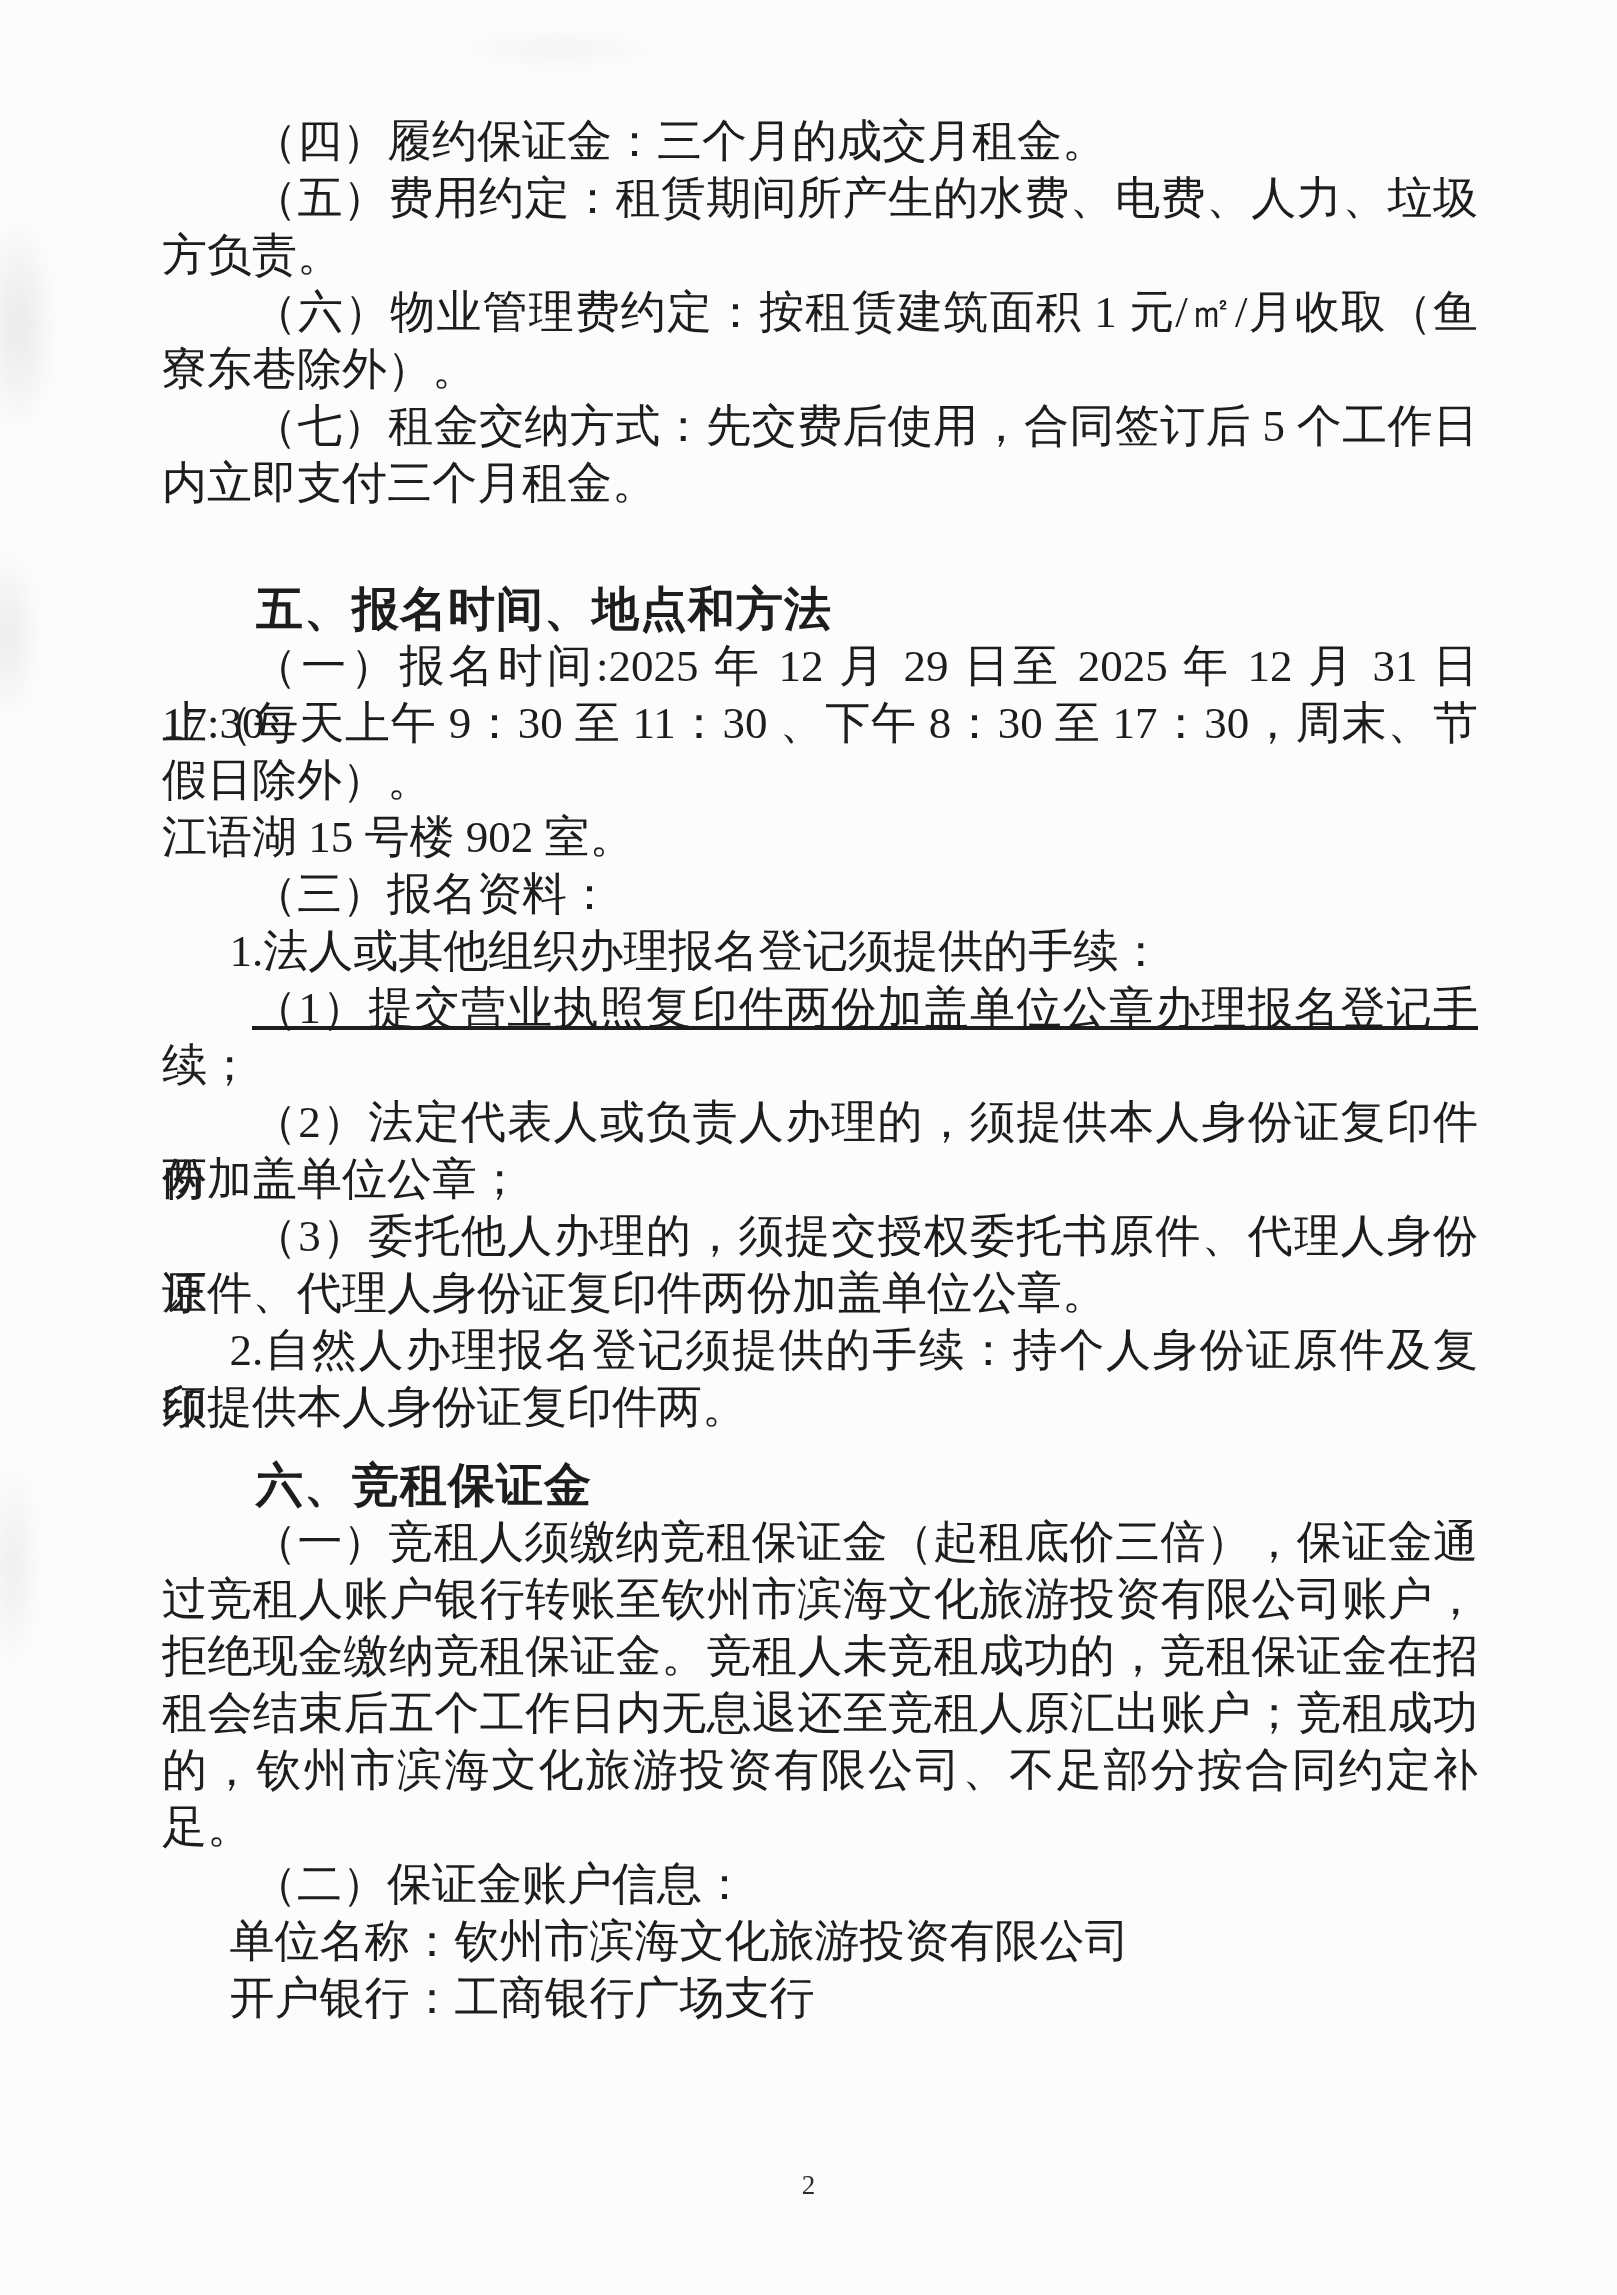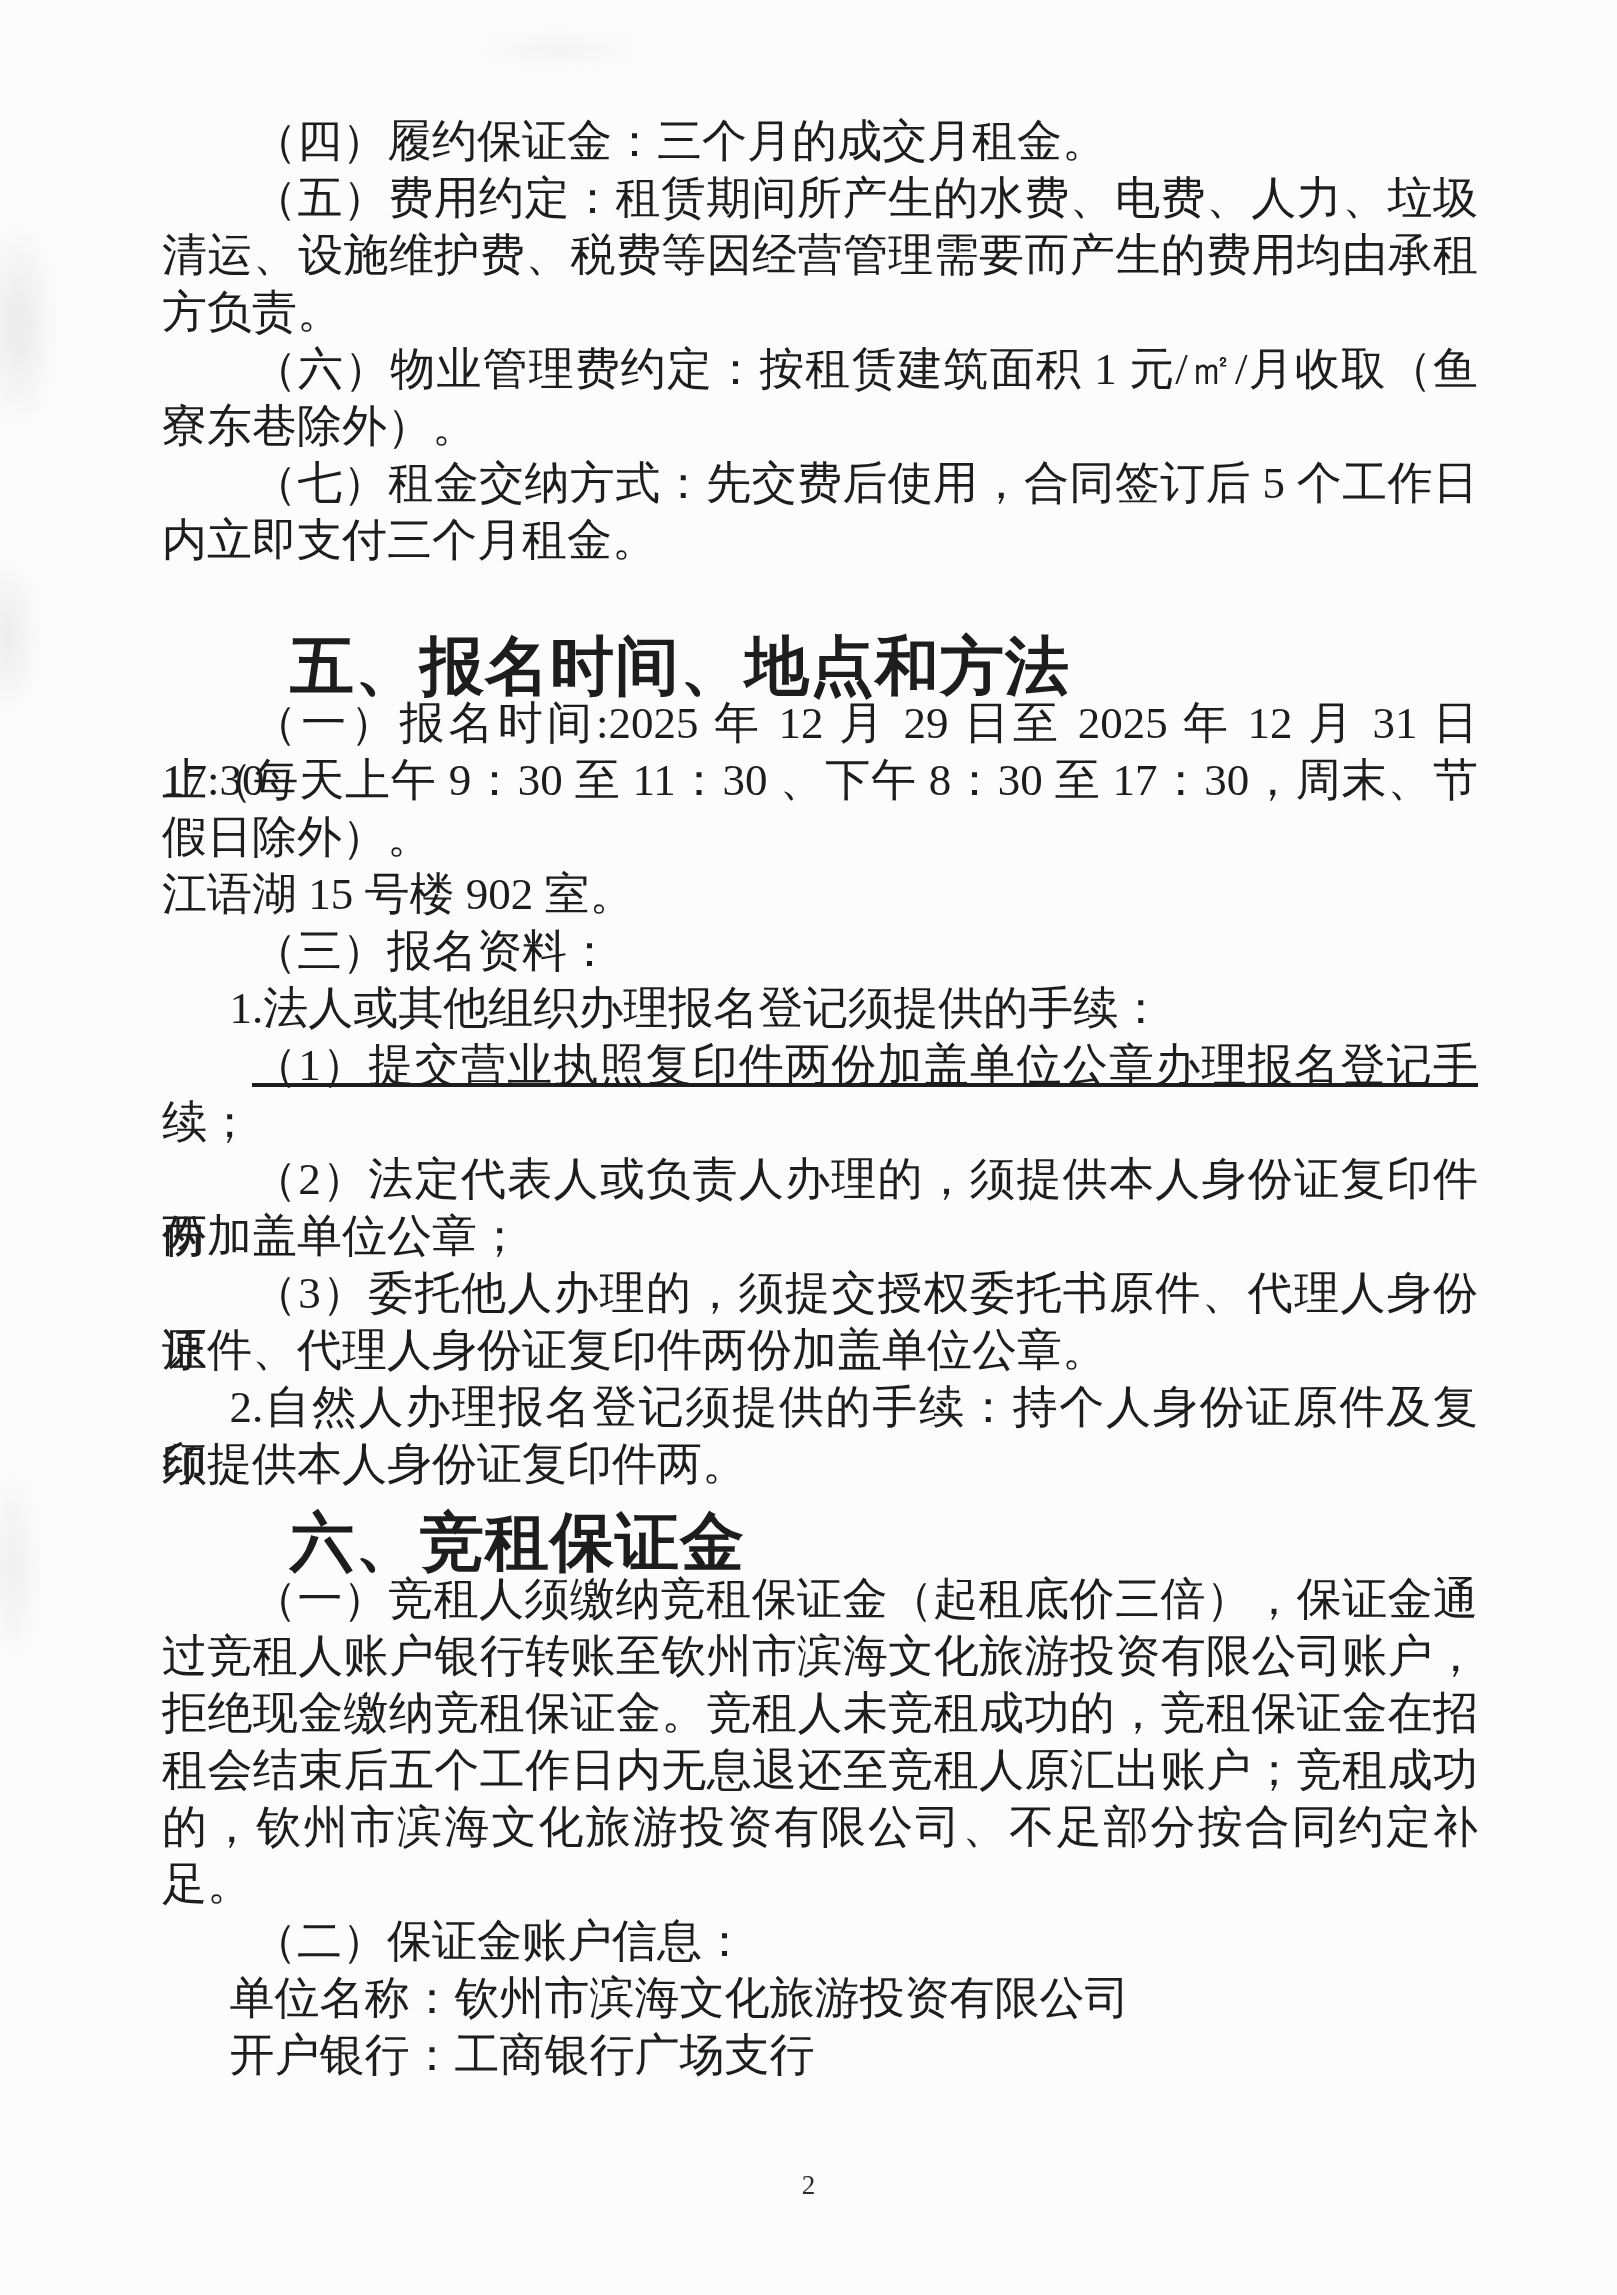--- a/index.html
+++ b/index.html
@@ -29,21 +29,21 @@
     height: 57px;
     white-space: normal;
     overflow: visible;
   }
   .line.justify {
     text-align: justify;
     text-align-last: justify;
   }
   .line.heading {
     font-weight: bold;
-    font-size: 64px;
+    font-size: 47px;
     letter-spacing: 1px;
   }
   .page-number {
     position: absolute;
     top: 2170px;
     left: 0;
     width: 100%;
     text-align: center;
     font-size: 27px;
     color: #2a2a2a;
@@ -66,21 +66,20 @@
 
 <div class="page">
   <div class="scan-artifact artifact-1"></div>
   <div class="scan-artifact artifact-2"></div>
   <div class="scan-artifact artifact-3"></div>
   <div class="scan-artifact artifact-4"></div>
 
   <div class="text-block" id="text-block">
       <div class="line" style="text-indent: 2em;">（四）履约保证金：三个月的成交月租金。</div>
       <div class="line justify" style="text-indent: 2em;">（五）费用约定：租赁期间所产生的水费、电费、人力、垃圾</div>
-      <div class="line justify">清运、设施维护费、税费等因经营管理需要而产生的费用均由承租</div>
       <div class="line">方负责。</div>
       <div class="line justify" style="text-indent: 2em;">（六）物业管理费约定：按租赁建筑面积 1 元/㎡/月收取（鱼</div>
       <div class="line">寮东巷除外）。</div>
       <div class="line justify" style="text-indent: 2em;">（七）租金交纳方式：先交费后使用，合同签订后 5 个工作日</div>
       <div class="line">内立即支付三个月租金。</div>
       <div class="line heading" style="text-indent: 2em; margin-top: 69px;">五、报名时间、地点和方法</div>
       <div class="line justify" style="text-indent: 2em;">（一）报名时间:2025 年 12 月 29 日至 2025 年 12 月 31 日 17:30</div>
       <div class="line justify">止（每天上午 9：30 至 11：30 、下午 8：30 至 17：30，周末、节</div>
       <div class="line">假日除外）。</div>
       <div class="line">江语湖 15 号楼 902 室。</div>

